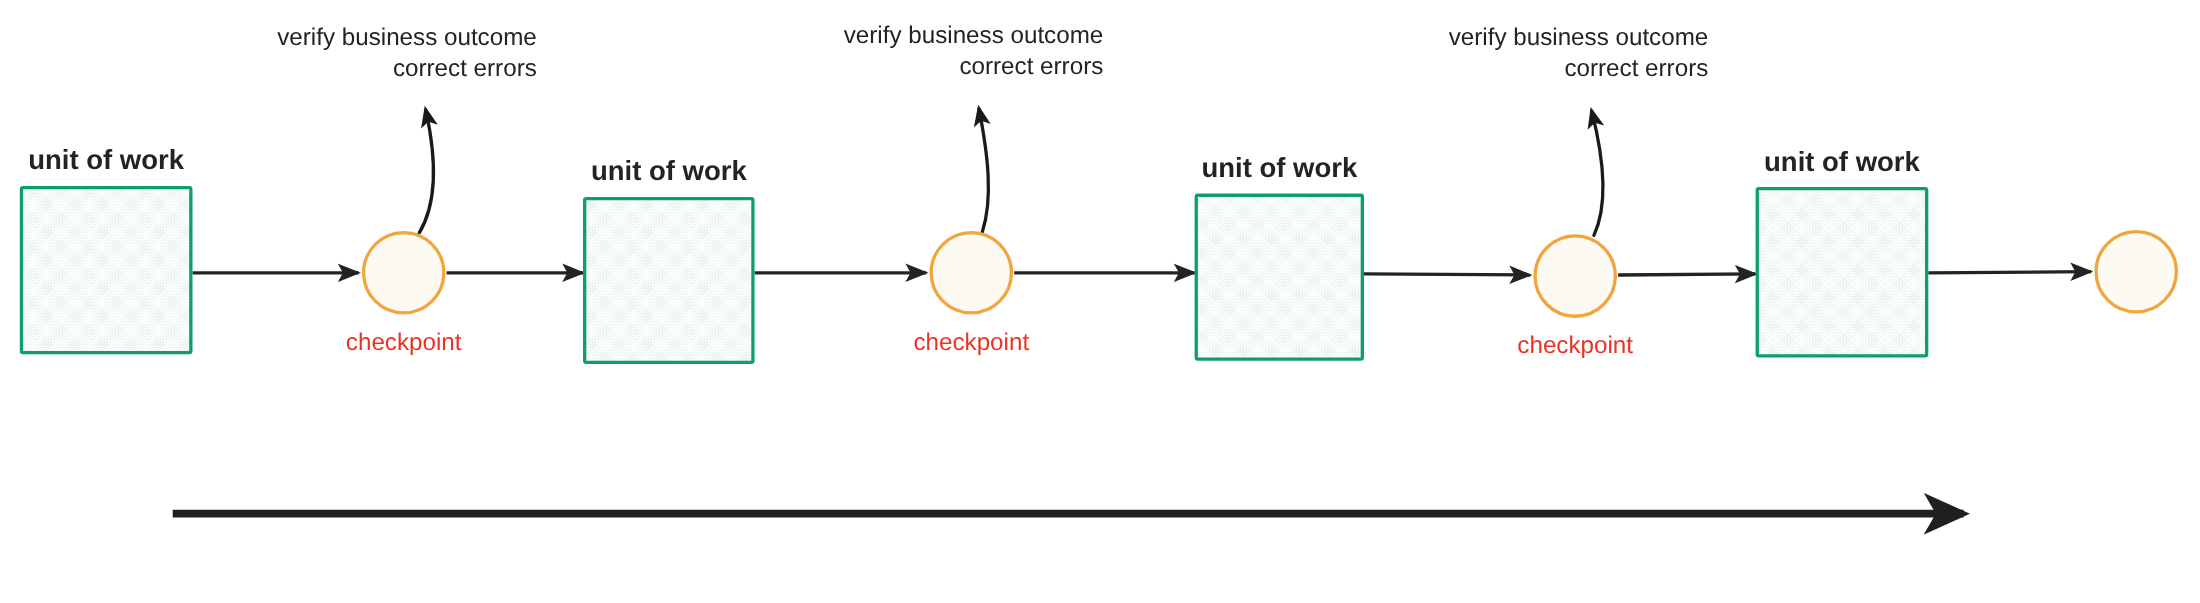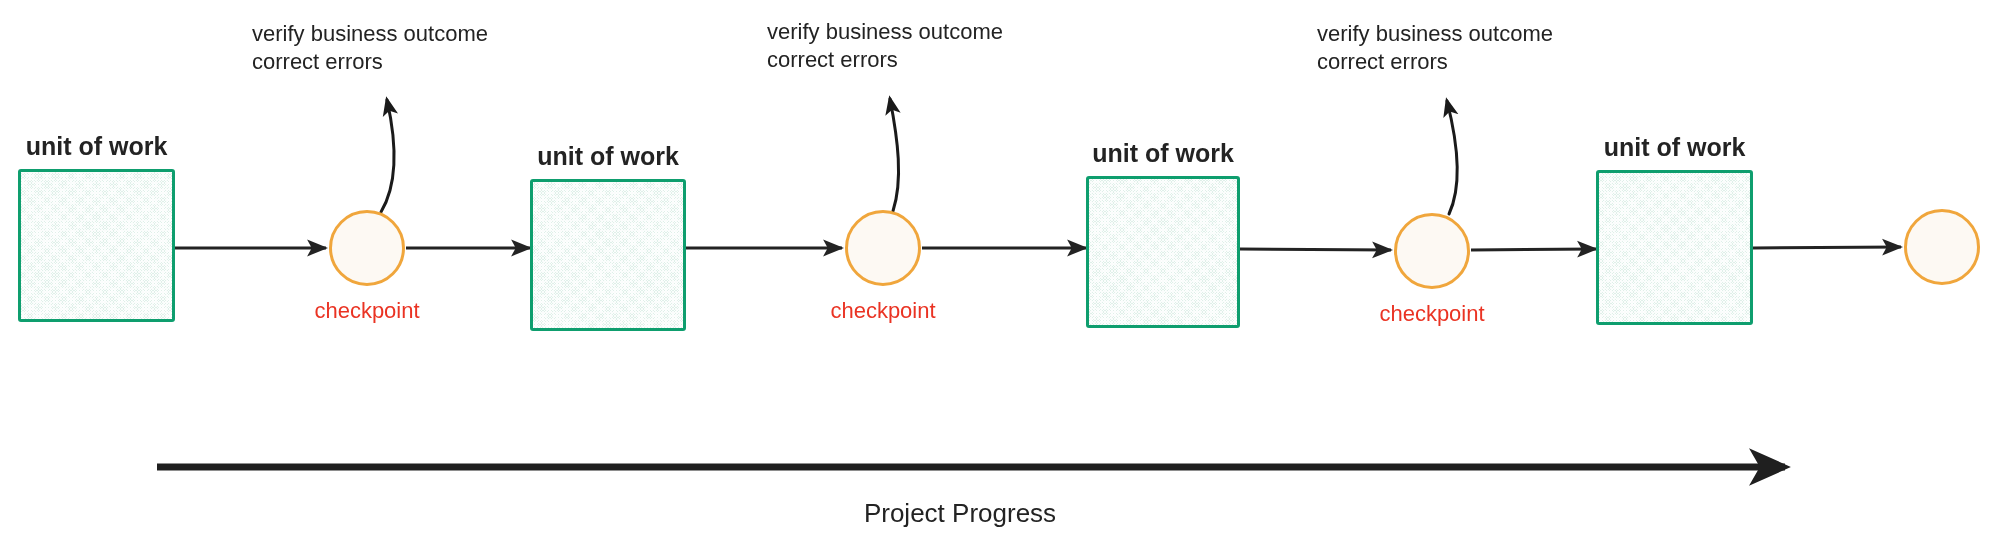--- a/index.html
+++ b/index.html
@@ -82,21 +82,21 @@
     color: #ea3323;
     left: 50%;
     transform: translateX(-50%);
     text-align: center;
   }
 
   
   .annot {
     position: absolute;
     white-space: nowrap;
-    text-align: left;
+    text-align: right;
     font-size: 22px;
     line-height: 28px;
     color: #232323;
     transform: translateX(-50%);
   }
 
   
   .progress-caption {
     position: absolute;
     white-space: nowrap;
@@ -190,15 +190,14 @@
   <div class="annot" style="left:885px; top:18px;">
     <div>verify business outcome</div>
     <div>correct errors</div>
   </div>
 
   <div class="annot" style="left:1435px; top:20px;">
     <div>verify business outcome</div>
     <div>correct errors</div>
   </div>
 
-  <div class="progress-caption" style="left:960px; top:500px;">Project Progress</div>
 
 </div>
 
 </body></html>

